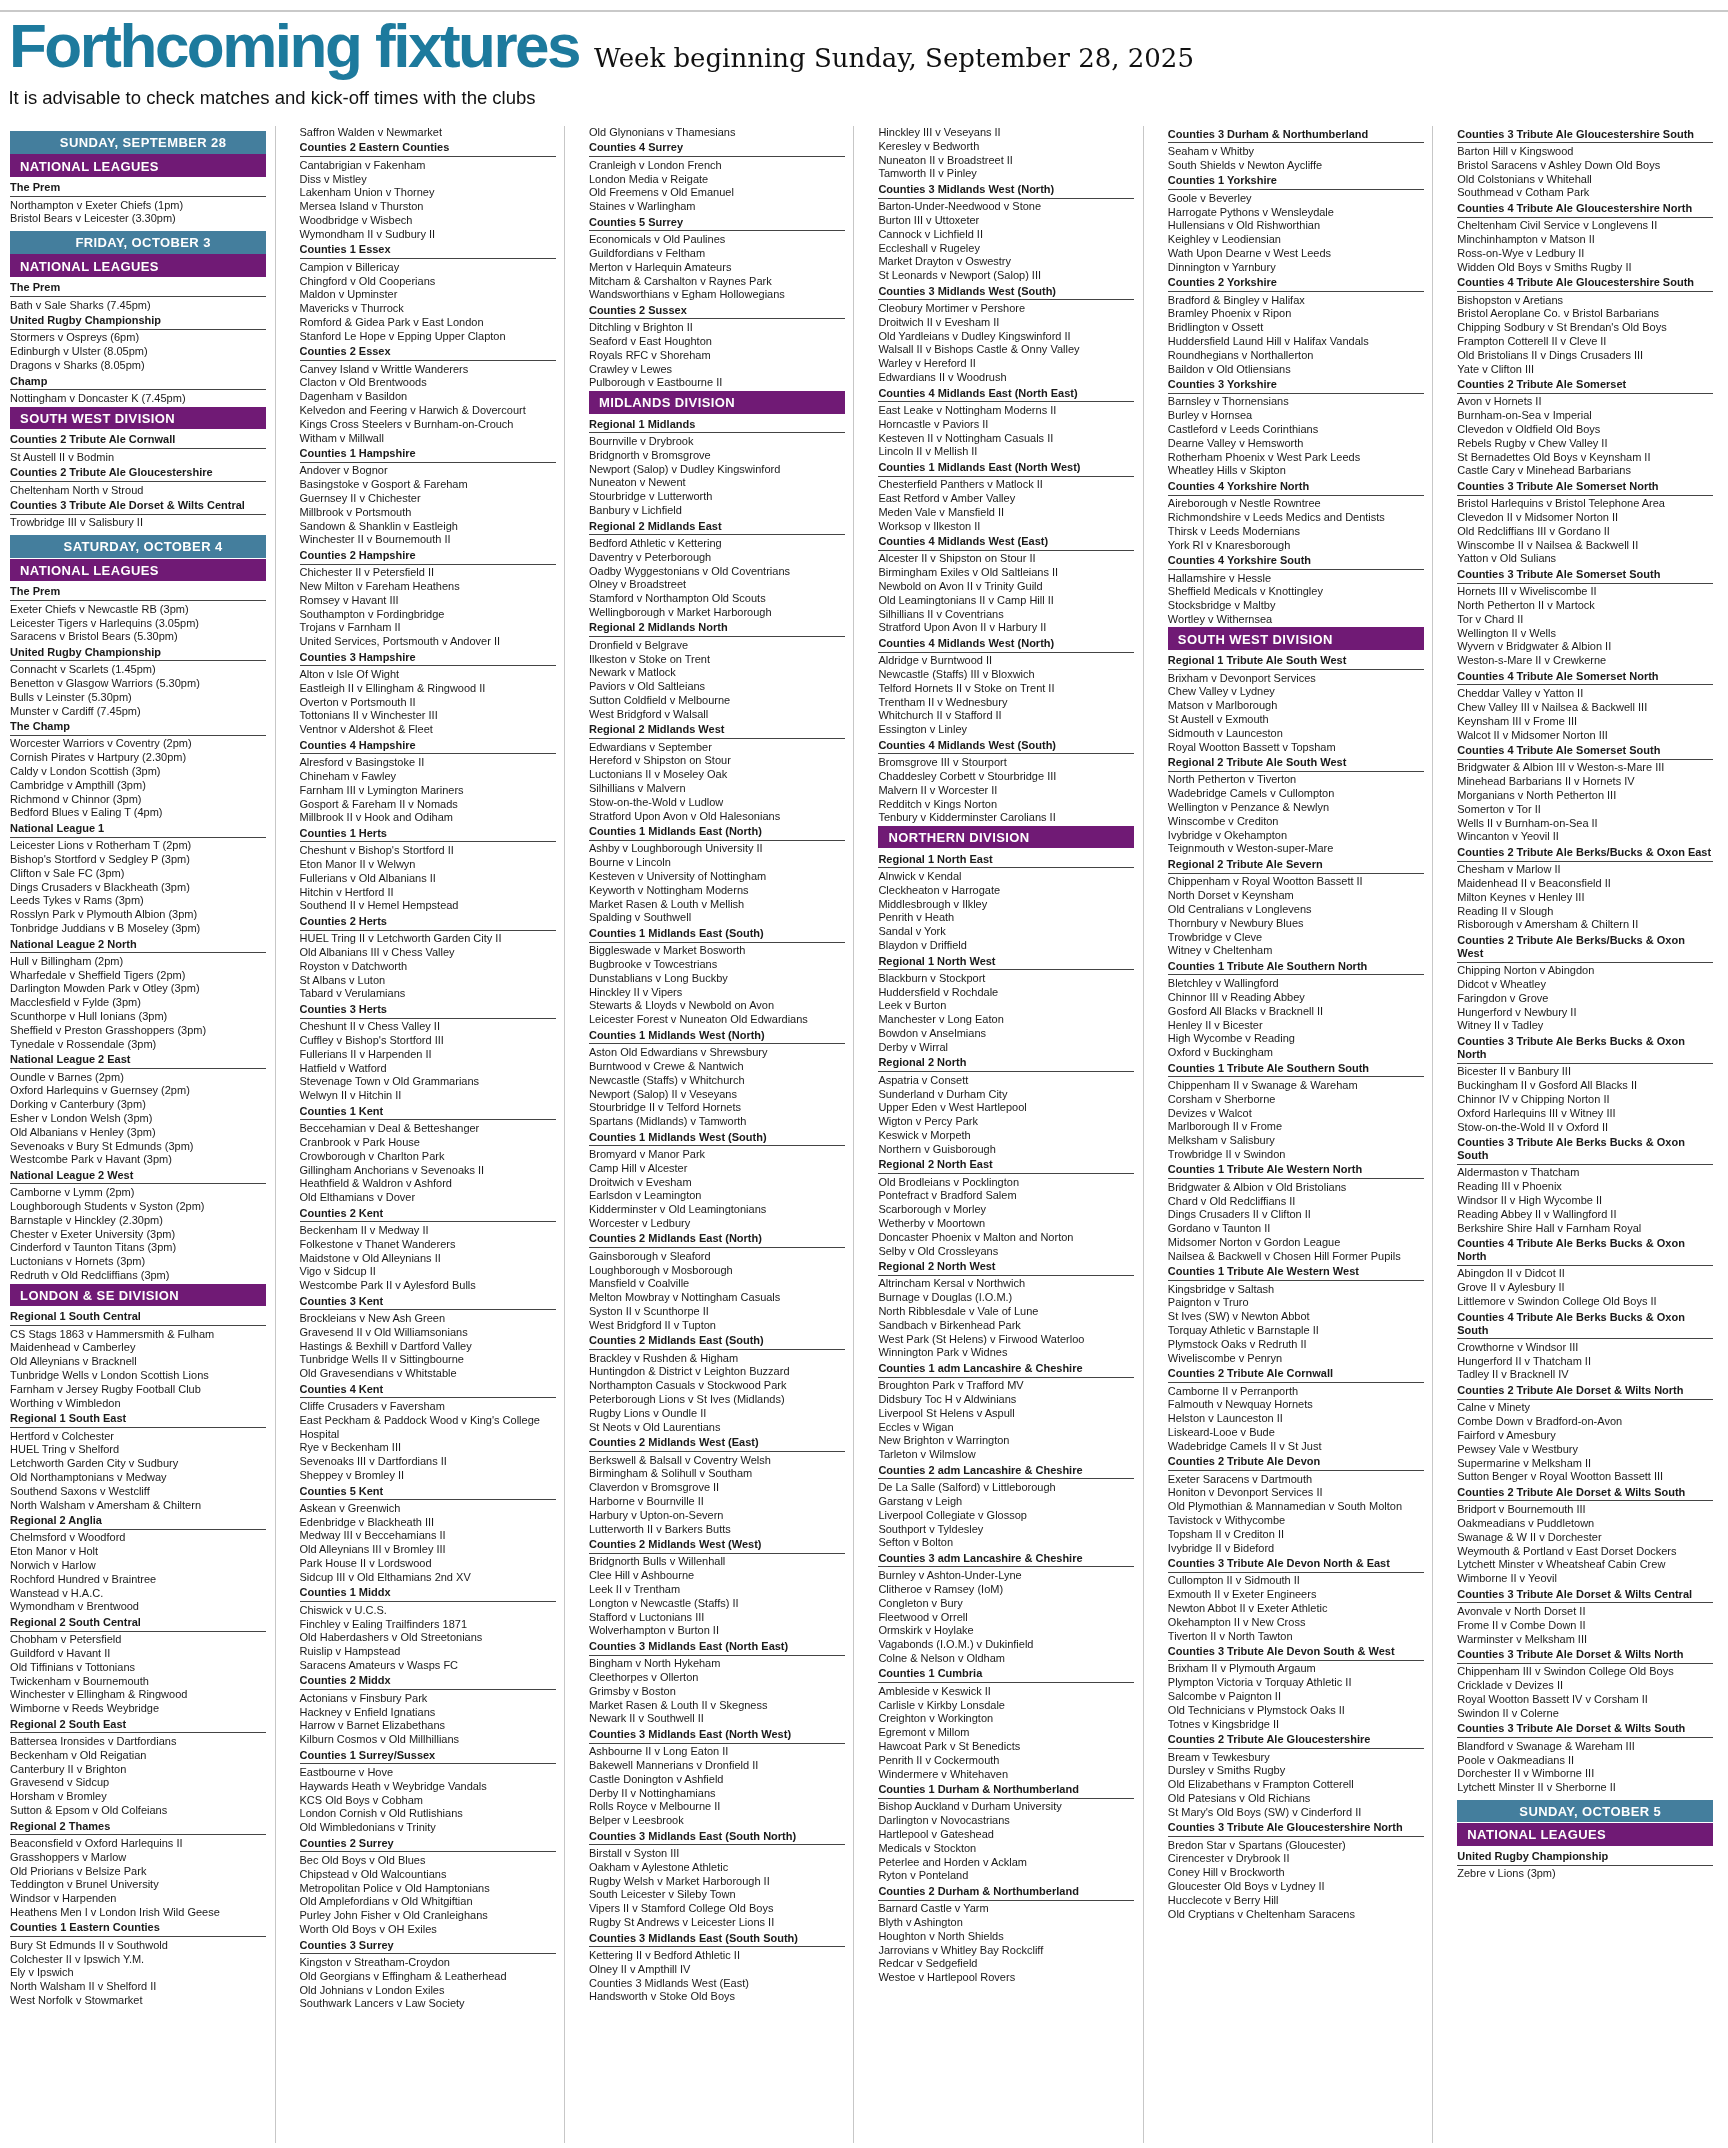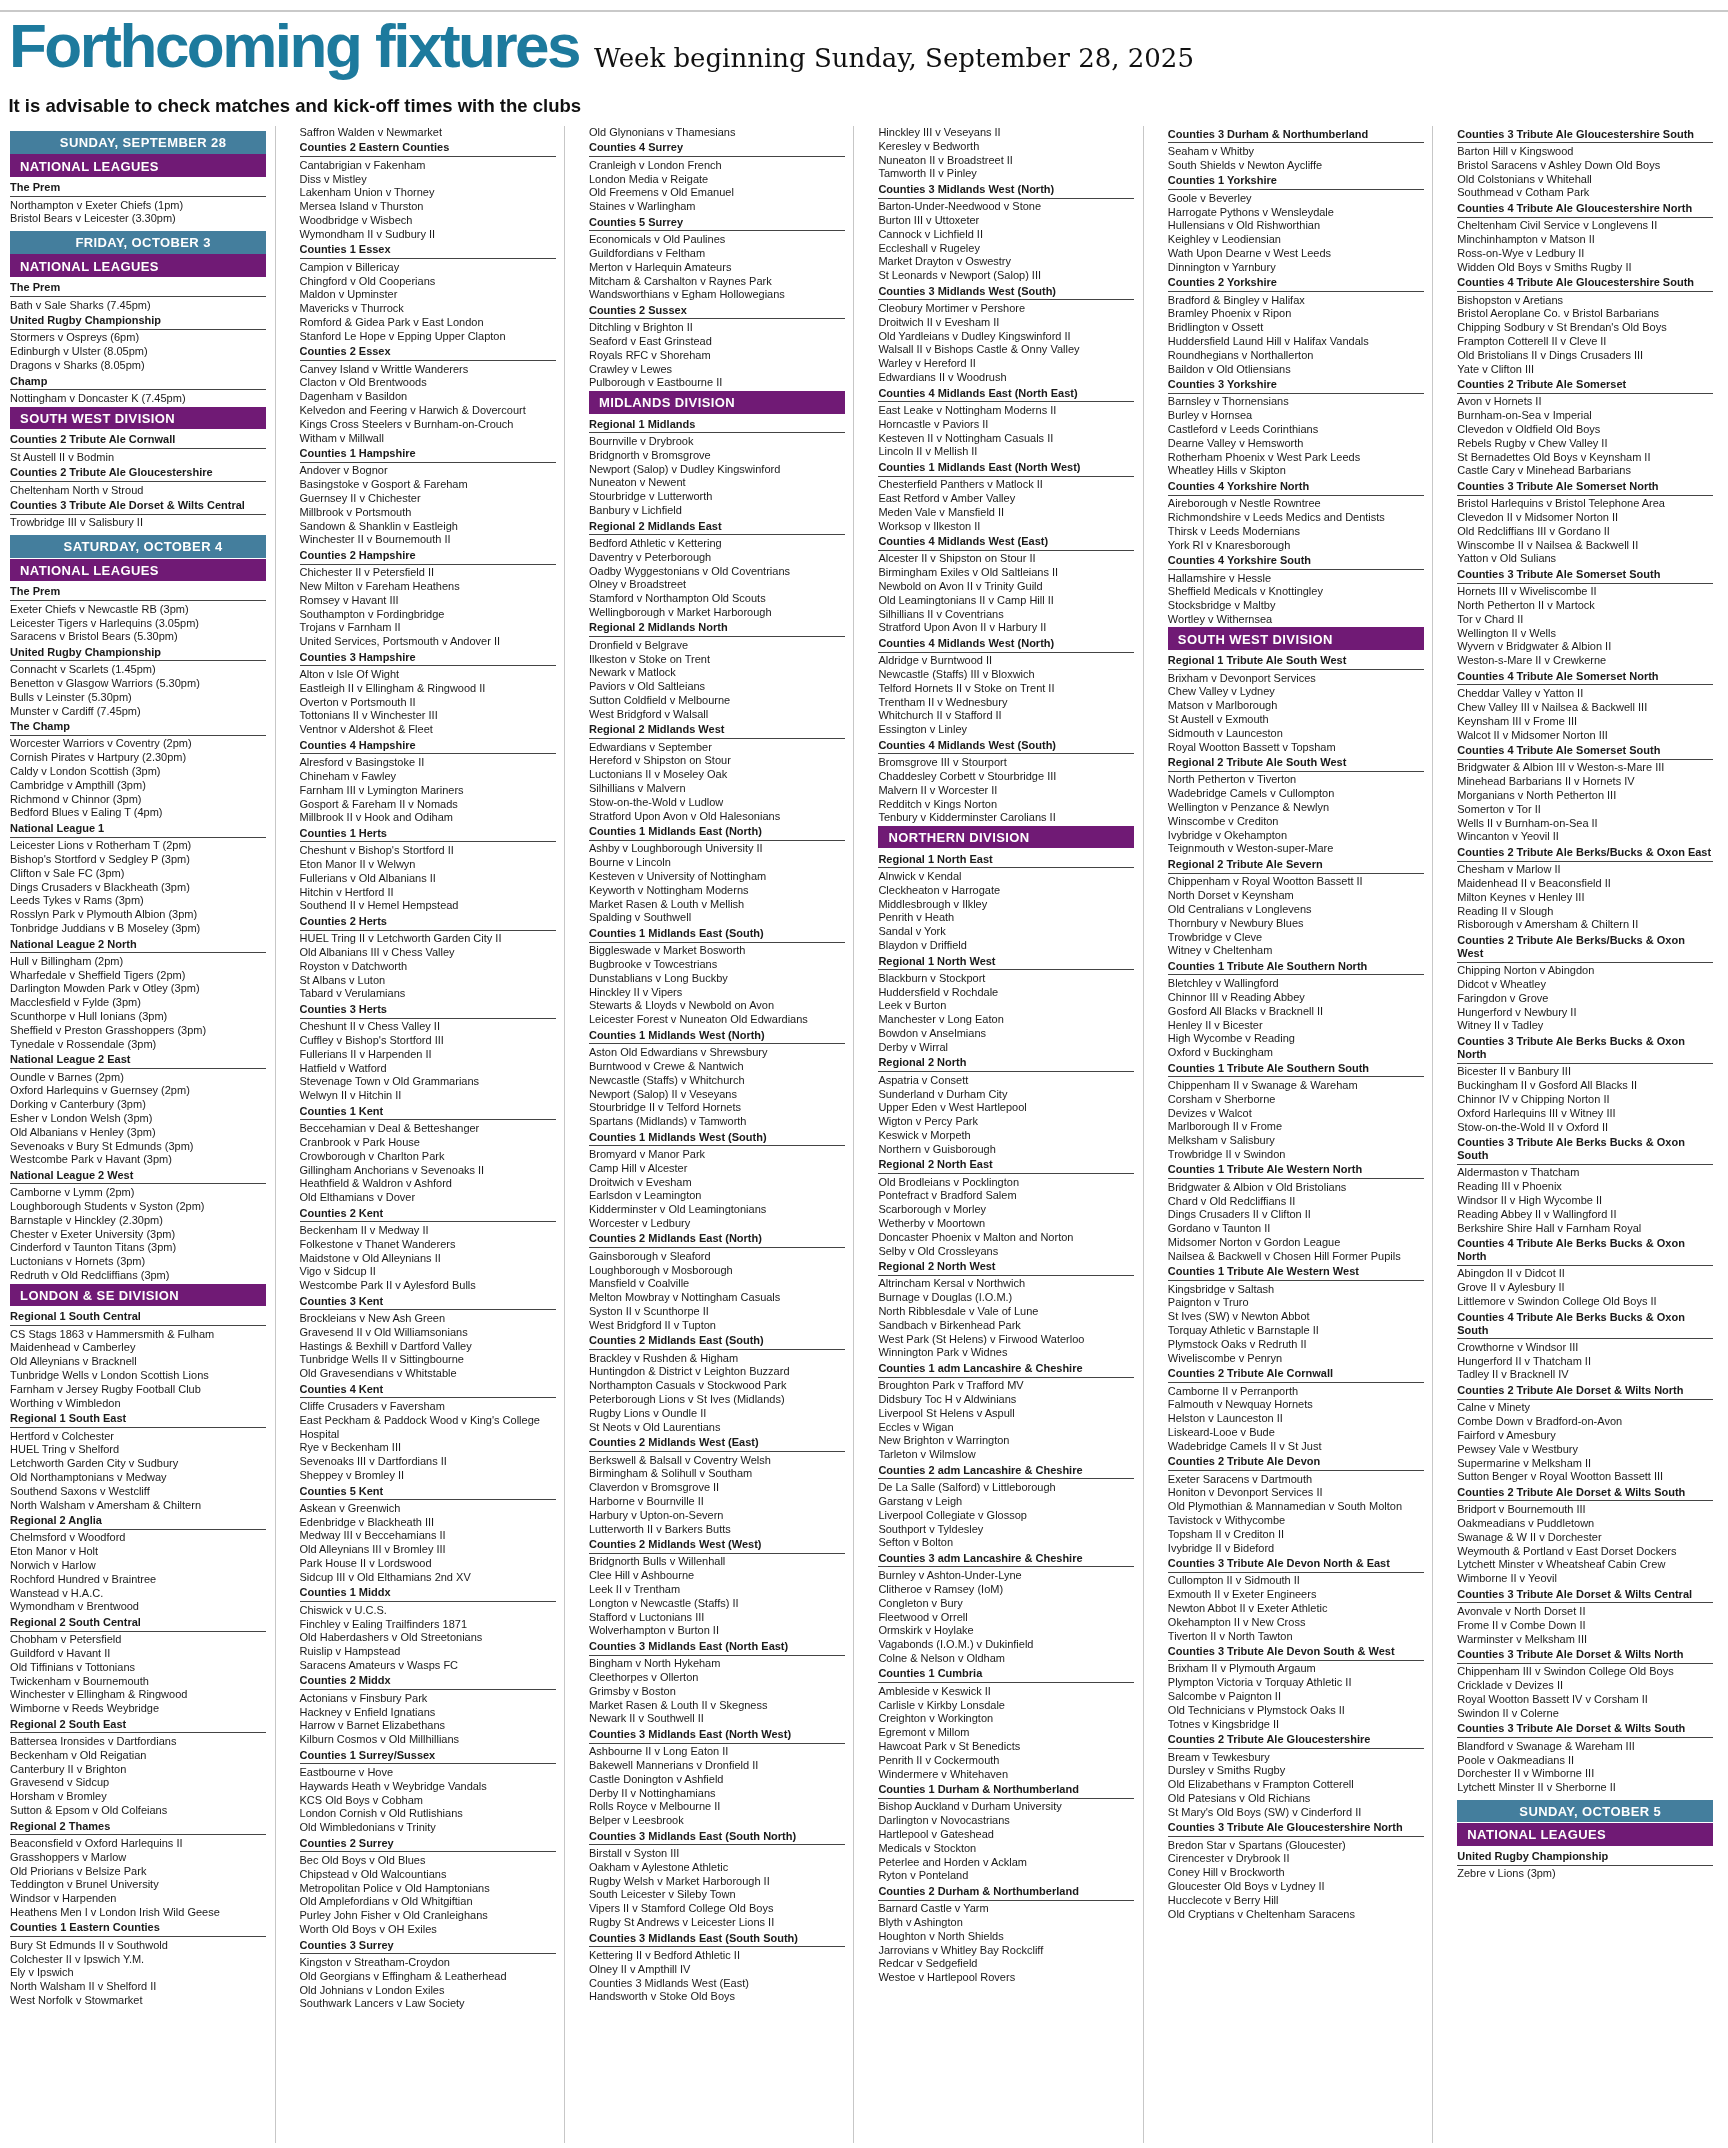--- a/index.html
+++ b/index.html
@@ -1,21 +1,21 @@
 <!DOCTYPE html>
 <html style="font-size:13.4px"><head>
 <meta charset="utf-8">
 <style>
   html,body{margin:0;padding:0;background:#ffffff;}
   body{width:1729px;height:2148px;overflow:hidden;font-family:"Liberation Sans",sans-serif;color:#1a1a1a;position:relative;}
   .toprule{position:absolute;left:0;top:10px;width:1729px;height:1.7px;background:#c9c9c9;}
   .masthead{position:absolute;left:9px;top:15px;width:1712px;height:81px;}
   .main-title{display:inline-block;font-size:62px;font-weight:bold;letter-spacing:-2.5px;color:#1d7a9d;line-height:1;vertical-align:baseline;}
   .week-label{display:inline-block;font-family:"DejaVu Serif","Liberation Serif",serif;font-size:26px;color:#111;margin-left:15px;vertical-align:baseline;}
-  .advisory{position:absolute;left:8.4px;top:87px;font-size:18.5px;font-weight:bold;color:#111;margin-top:8px;}
+  .advisory{position:absolute;left:8.4px;top:87px;font-size:18.5px;font-weight:normal;color:#111;}
   .cols{position:absolute;left:6.7px;top:126px;width:1715px;height:2017px;display:flex;}
   .col{flex:1 1 0;min-width:0;padding:0 8.4px 0 3.4px;overflow:hidden;}
   .col + .col{border-left:0.8px solid #c7c7c7;padding-left:24px;}
   .day-bar{background:#447e9d;color:#fff;font-weight:bold;font-size:13px;letter-spacing:0.4px;padding:4.2px 0 3.4px 10px;margin:5px 0 0.8px 0;text-transform:uppercase;text-align:center;}
   .div-bar{background:#701a75;color:#fff;font-weight:bold;font-size:13px;letter-spacing:0.4px;padding:4.2px 0 3.4px 10px;margin:0.8px 0 2.5px 0;text-transform:uppercase;}
   .sec-hdr{font-weight:bold;font-size:11px;line-height:13px;padding:1.7px 0 1.7px 0;border-bottom:1.3px solid #444;margin-bottom:1.7px;}
   .match{font-size:11px;line-height:13.8px;}
 </style>
 </head>
 <body>
@@ -289,21 +289,21 @@
       <div class="match">Old Freemens v Old Emanuel</div>
       <div class="match">Staines v Warlingham</div>
       <div class="sec-hdr">Counties 5 Surrey</div>
       <div class="match">Economicals v Old Paulines</div>
       <div class="match">Guildfordians v Feltham</div>
       <div class="match">Merton v Harlequin Amateurs</div>
       <div class="match">Mitcham &amp; Carshalton v Raynes Park</div>
       <div class="match">Wandsworthians v Egham Hollowegians</div>
       <div class="sec-hdr">Counties 2 Sussex</div>
       <div class="match">Ditchling v Brighton II</div>
-      <div class="match">Seaford v East Grinstead</div>
+      <div class="match">Seaford v East Houghton</div>
       <div class="match">Royals RFC v Shoreham</div>
       <div class="match">Crawley v Lewes</div>
       <div class="match">Pulborough v Eastbourne II</div>
       <div class="div-bar">MIDLANDS DIVISION</div>
       <div class="sec-hdr">Regional 1 Midlands</div>
       <div class="match">Bournville v Drybrook</div>
       <div class="match">Bridgnorth v Bromsgrove</div>
       <div class="match">Newport (Salop) v Dudley Kingswinford</div>
       <div class="match">Nuneaton v Newent</div>
       <div class="match">Stourbridge v Lutterworth</div>

